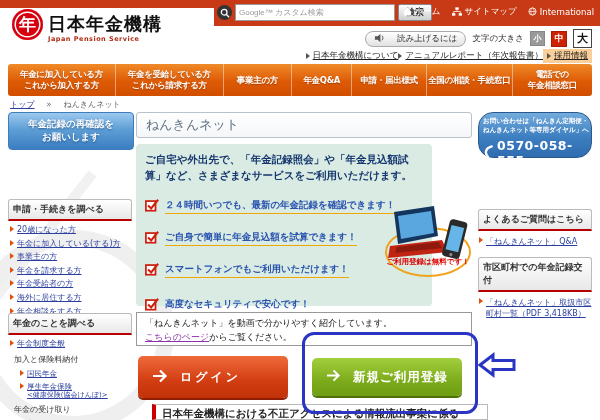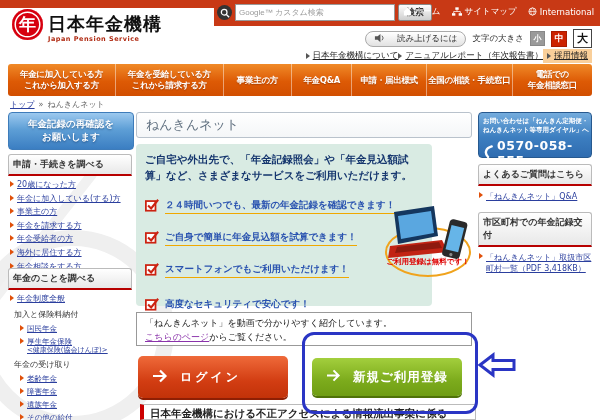--- a/index.html
+++ b/index.html
@@ -39,32 +39,32 @@
   .hdr-link.hl{background:#f9cf9a;padding:1px 4px;}
   .tri-dark{width:0;height:0;border-left:4px solid #555;border-top:3px solid transparent;border-bottom:3px solid transparent;flex:none;}
   
   .nav{left:8px;top:64px;width:584px;height:32px;display:flex;border-radius:3px;overflow:hidden;
     background:linear-gradient(#f08a28,#dd5a05 55%,#d14e00);}
   .nav-tab{display:flex;flex-direction:column;align-items:center;justify-content:center;color:#fff;font-weight:bold;
     font-size:8.5px;line-height:1.25;border-left:1px solid rgba(255,255,255,.45);cursor:pointer;white-space:nowrap;
     letter-spacing:-0.3px;text-shadow:0 1px 1px rgba(120,40,0,.5);}
   .nav-tab:first-child{border-left:none;}
   
-  .crumb{left:10px;top:99px;font-size:8px;color:#666;display:flex;gap:4px;align-items:center;}
+  .crumb{left:10px;top:99px;font-size:8px;color:#666;display:flex;gap:12px;align-items:center;}
   .crumb a{color:#2b3f9e;text-decoration:underline;cursor:pointer;}
   
   .wm{left:-28px;top:230px;width:170px;height:170px;border:16px solid #efefef;border-radius:50%;z-index:0;}
   .wm2{left:20px;top:150px;width:10px;height:220px;background:#f1f1f1;transform:rotate(38deg);z-index:0;}
   
   .side{z-index:1;}
   .banner{left:8px;top:112px;width:124px;height:36px;border:1px solid #3e7cba;border-radius:4px;cursor:pointer;
     background:linear-gradient(#9cc9ef,#5e9fd6 45%,#3b7ec2);display:flex;flex-direction:column;align-items:center;justify-content:center;
     color:#fff;font-weight:bold;font-size:9.5px;line-height:1.35;text-shadow:0 1px 2px rgba(0,40,90,.55);z-index:1;}
   .side-head{border:1px solid #bbb;border-bottom:2px solid #b70000;background:linear-gradient(#ffffff,#e8e8e8);
-    font-weight:bold;font-size:9px;padding:3px 4px;color:#333;border-radius:3px 3px 0 0;}
+    font-weight:bold;font-size:9px;padding:3px 4px;color:#333;border-radius:3px 3px 0 0;margin-top:45px;}
   .side-box{width:124px;z-index:1;}
   .srow{display:flex;align-items:flex-start;gap:3px;margin:4px 0 0 2px;font-size:8px;line-height:1.2;}
   .srow-sub{margin-left:12px;font-size:7.5px;}
   .sgroup{margin:5px 0 0 6px;font-size:8px;color:#333;}
   .tri{width:0;height:0;border-left:4px solid #e0500a;border-top:3px solid transparent;border-bottom:3px solid transparent;flex:none;margin-top:1px;}
   .lnk{color:#2b3f9e;text-decoration:underline;cursor:pointer;}
   .lnk2{display:block;}
   
   .title-box{left:136px;top:112px;width:336px;height:26px;border:1px solid #b9c2cc;border-radius:3px;
     background:linear-gradient(#fff,#f4f6f8);display:flex;align-items:center;box-sizing:border-box;padding:0 9px;
@@ -79,24 +79,24 @@
     padding:4px 8px;font-size:9px;color:#222;line-height:1.5;}
   .plink{color:#8a33aa;text-decoration:underline;cursor:pointer;}
   .btn{display:flex;align-items:center;gap:12px;border-radius:5px;cursor:pointer;color:#fff;font-weight:bold;
     box-sizing:border-box;padding:0 0 0 14px;}
   .login{left:138px;top:356px;width:150px;height:42px;font-size:12px;letter-spacing:3px;
     background:linear-gradient(#ef6a3a,#d23d12 60%,#c23209);box-shadow:0 2px 0 #8e1f04;}
   .register{left:312px;top:358px;width:150px;height:38px;font-size:12.5px;letter-spacing:1px;
     background:linear-gradient(#a3cf3d,#7cab1c 60%,#6f9d14);box-shadow:0 2px 0 #4f7208;}
   .hl-rect{left:302px;top:332px;width:170px;height:76px;border:3px solid #2a35c4;border-radius:12px;z-index:5;pointer-events:none;}
   .hand-arrow{left:477px;top:352px;z-index:5;}
-  .notice{left:140px;top:404px;width:336px;height:16px;border:1px solid #bbb;border-left:4px solid #cc0000;
+  .notice{left:152px;top:404px;width:336px;height:16px;border:1px solid #bbb;border-left:4px solid #cc0000;
     box-sizing:border-box;padding:2px 6px;font-size:10.5px;font-weight:bold;color:#222;white-space:nowrap;overflow:hidden;background:#fff;}
   
-  .phone-box{left:478px;top:112px;width:114px;height:46px;border:1px solid #27598f;border-radius:4px;box-sizing:border-box;
+  .phone-box{left:478px;top:112px;width:114px;height:46px;border:1px solid #27598f;border-radius:15px;box-sizing:border-box;
     background:linear-gradient(#74acdd,#3c7ec0 55%,#2f6cb0);color:#fff;padding:4px 4px;z-index:1;}
   .phone-line{font-size:6.5px;font-weight:bold;line-height:1.45;white-space:nowrap;}
   .phone-num-row{display:flex;align-items:center;gap:3px;margin-top:2px;}
   .phone-num{font-size:12.5px;font-weight:bold;letter-spacing:.5px;}
   .rbox{left:478px;width:114px;z-index:1;}
   .rrow{display:flex;align-items:flex-start;gap:3px;margin:5px 0 0 1px;font-size:8px;line-height:1.4;}
 </style>
 </head>
 <body>
 

